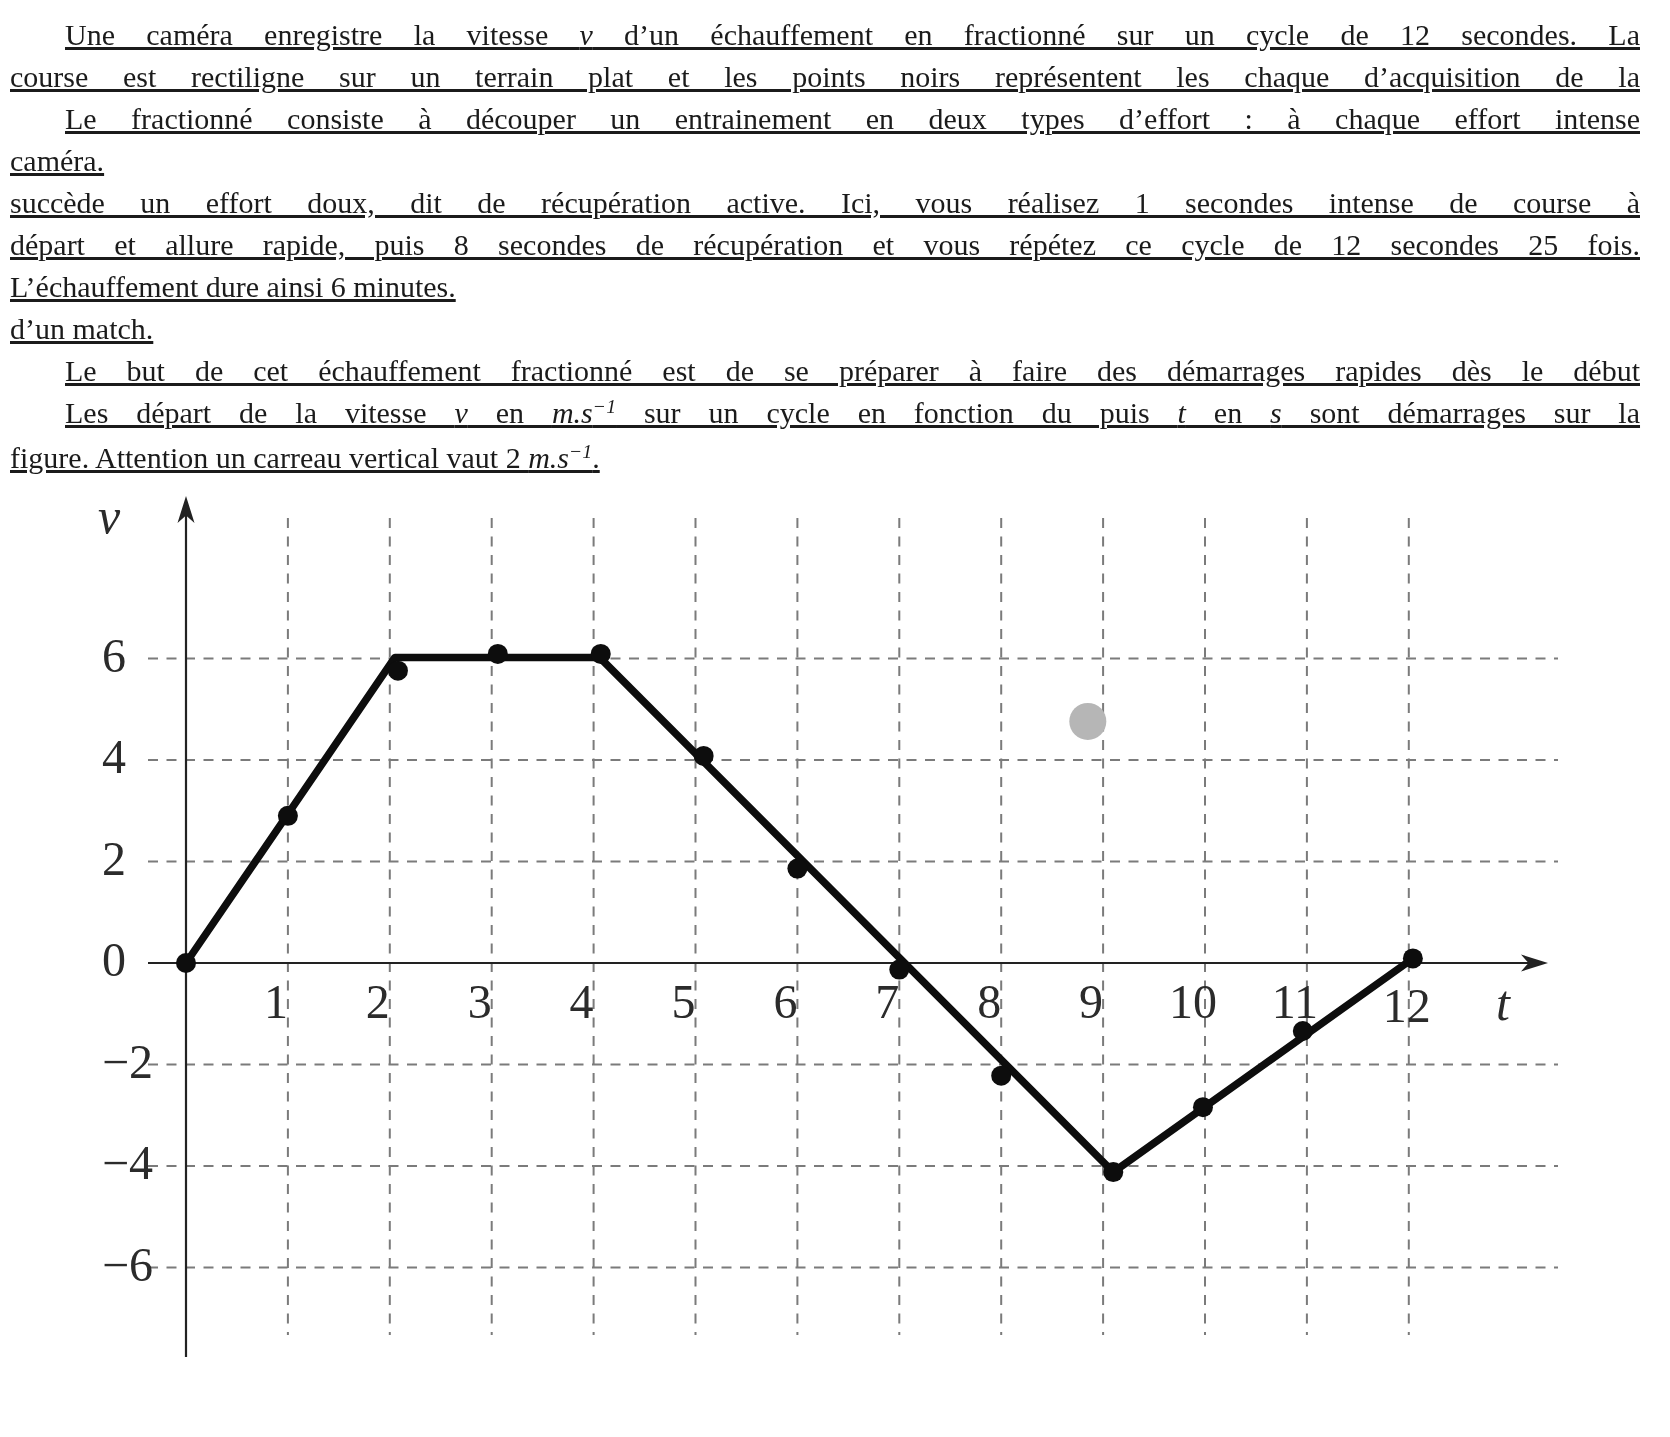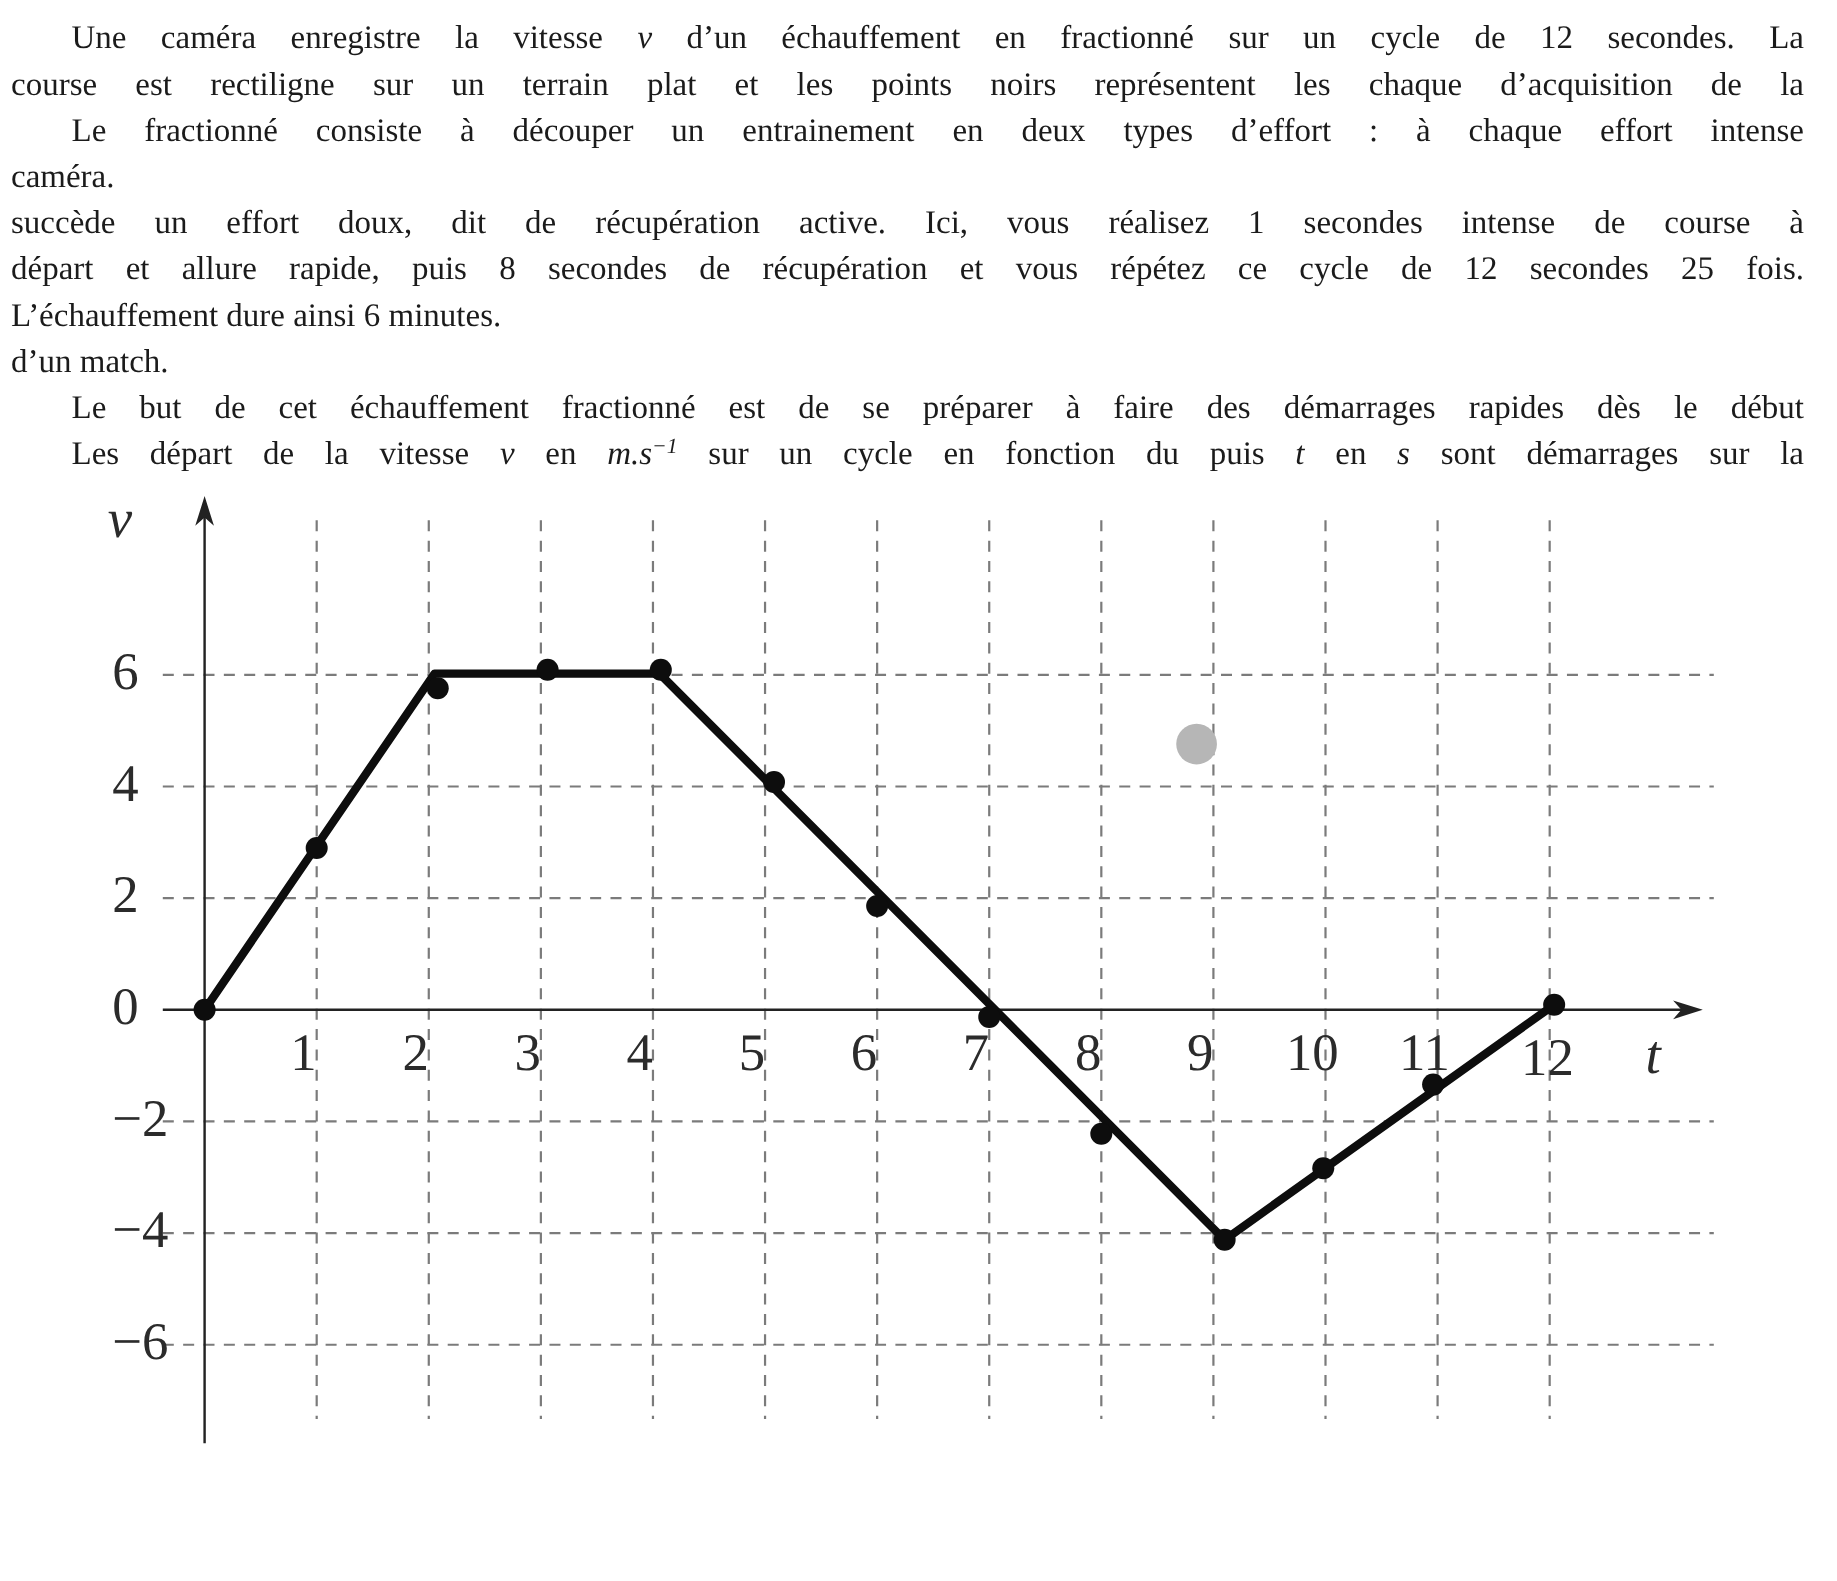--- a/index.html
+++ b/index.html
@@ -6,21 +6,21 @@
   body{
     width:1670px;height:1437px;overflow:hidden;
     font-family:"Liberation Serif","DejaVu Serif",serif;
     color:#1b1b1b;
   }
   .doc{
     padding:14px 30px 0 10px;
     font-size:30px;
     line-height:42px;
   }
-  .tex-line{text-align:justify;}
+  .tex-line{text-align:justify;text-decoration:underline;}
   .tex-line.just{text-align-last:justify;}
   .tex-line.nojust{text-align-last:left;}
   .tex-line.indent{text-indent:55px;}
   .it{font-style:italic;}
   .sup{font-size:0.66em;position:relative;top:-0.5em;}
   .figure-wrap{position:relative;width:1670px;height:960px;}
   svg{display:block;}
   .grid{stroke:#7b7b7b;stroke-width:2;stroke-dasharray:10 8.5;fill:none;}
   .axis{stroke:#222222;stroke-width:2.2;fill:none;}
   .axisfill{fill:#222222;stroke:none;}
@@ -37,20 +37,21 @@
     <div class="tex-line just indent"><span>Une caméra enregistre la vitesse </span><span class="it">v</span><span> d’un échauffement en fractionné sur un cycle de 12 secondes. La</span></div>
     <div class="tex-line just"><span>course est rectiligne sur un terrain plat et les points noirs représentent les chaque d’acquisition de la</span></div>
     <div class="tex-line just indent"><span>Le fractionné consiste à découper un entrainement en deux types d’effort : à chaque effort intense</span></div>
     <div class="tex-line nojust"><span>caméra.</span></div>
     <div class="tex-line just"><span>succède un effort doux, dit de récupération active. Ici, vous réalisez 1 secondes intense de course à</span></div>
     <div class="tex-line just"><span>départ et allure rapide, puis 8 secondes de récupération et vous répétez ce cycle de 12 secondes 25 fois.</span></div>
     <div class="tex-line nojust"><span>L’échauffement dure ainsi 6 minutes.</span></div>
     <div class="tex-line nojust"><span>d’un match.</span></div>
     <div class="tex-line just indent"><span>Le but de cet échauffement fractionné est de se préparer à faire des démarrages rapides dès le début</span></div>
     <div class="tex-line just indent"><span>Les départ de la vitesse </span><span class="it">v</span><span> en </span><span class="it">m.s</span><span class="it sup">−1</span><span> sur un cycle en fonction du puis </span><span class="it">t</span><span> en </span><span class="it">s</span><span> sont démarrages sur la</span></div>
+    <div class="tex-line nojust"><span>figure. Attention un carreau vertical vaut 2 </span><span class="it">m.s</span><span class="it sup">−1</span><span>.</span></div>
   </div>
 
 <div class="figure-wrap">
   <svg width="1670" height="960" viewBox="0 0 1670 960">
       <line x1="287.9" y1="36" x2="287.9" y2="853" class="grid"></line>
       <line x1="389.8" y1="36" x2="389.8" y2="853" class="grid"></line>
       <line x1="491.70000000000005" y1="36" x2="491.70000000000005" y2="853" class="grid"></line>
       <line x1="593.6" y1="36" x2="593.6" y2="853" class="grid"></line>
       <line x1="695.5" y1="36" x2="695.5" y2="853" class="grid"></line>
       <line x1="797.4000000000001" y1="36" x2="797.4000000000001" y2="853" class="grid"></line>

